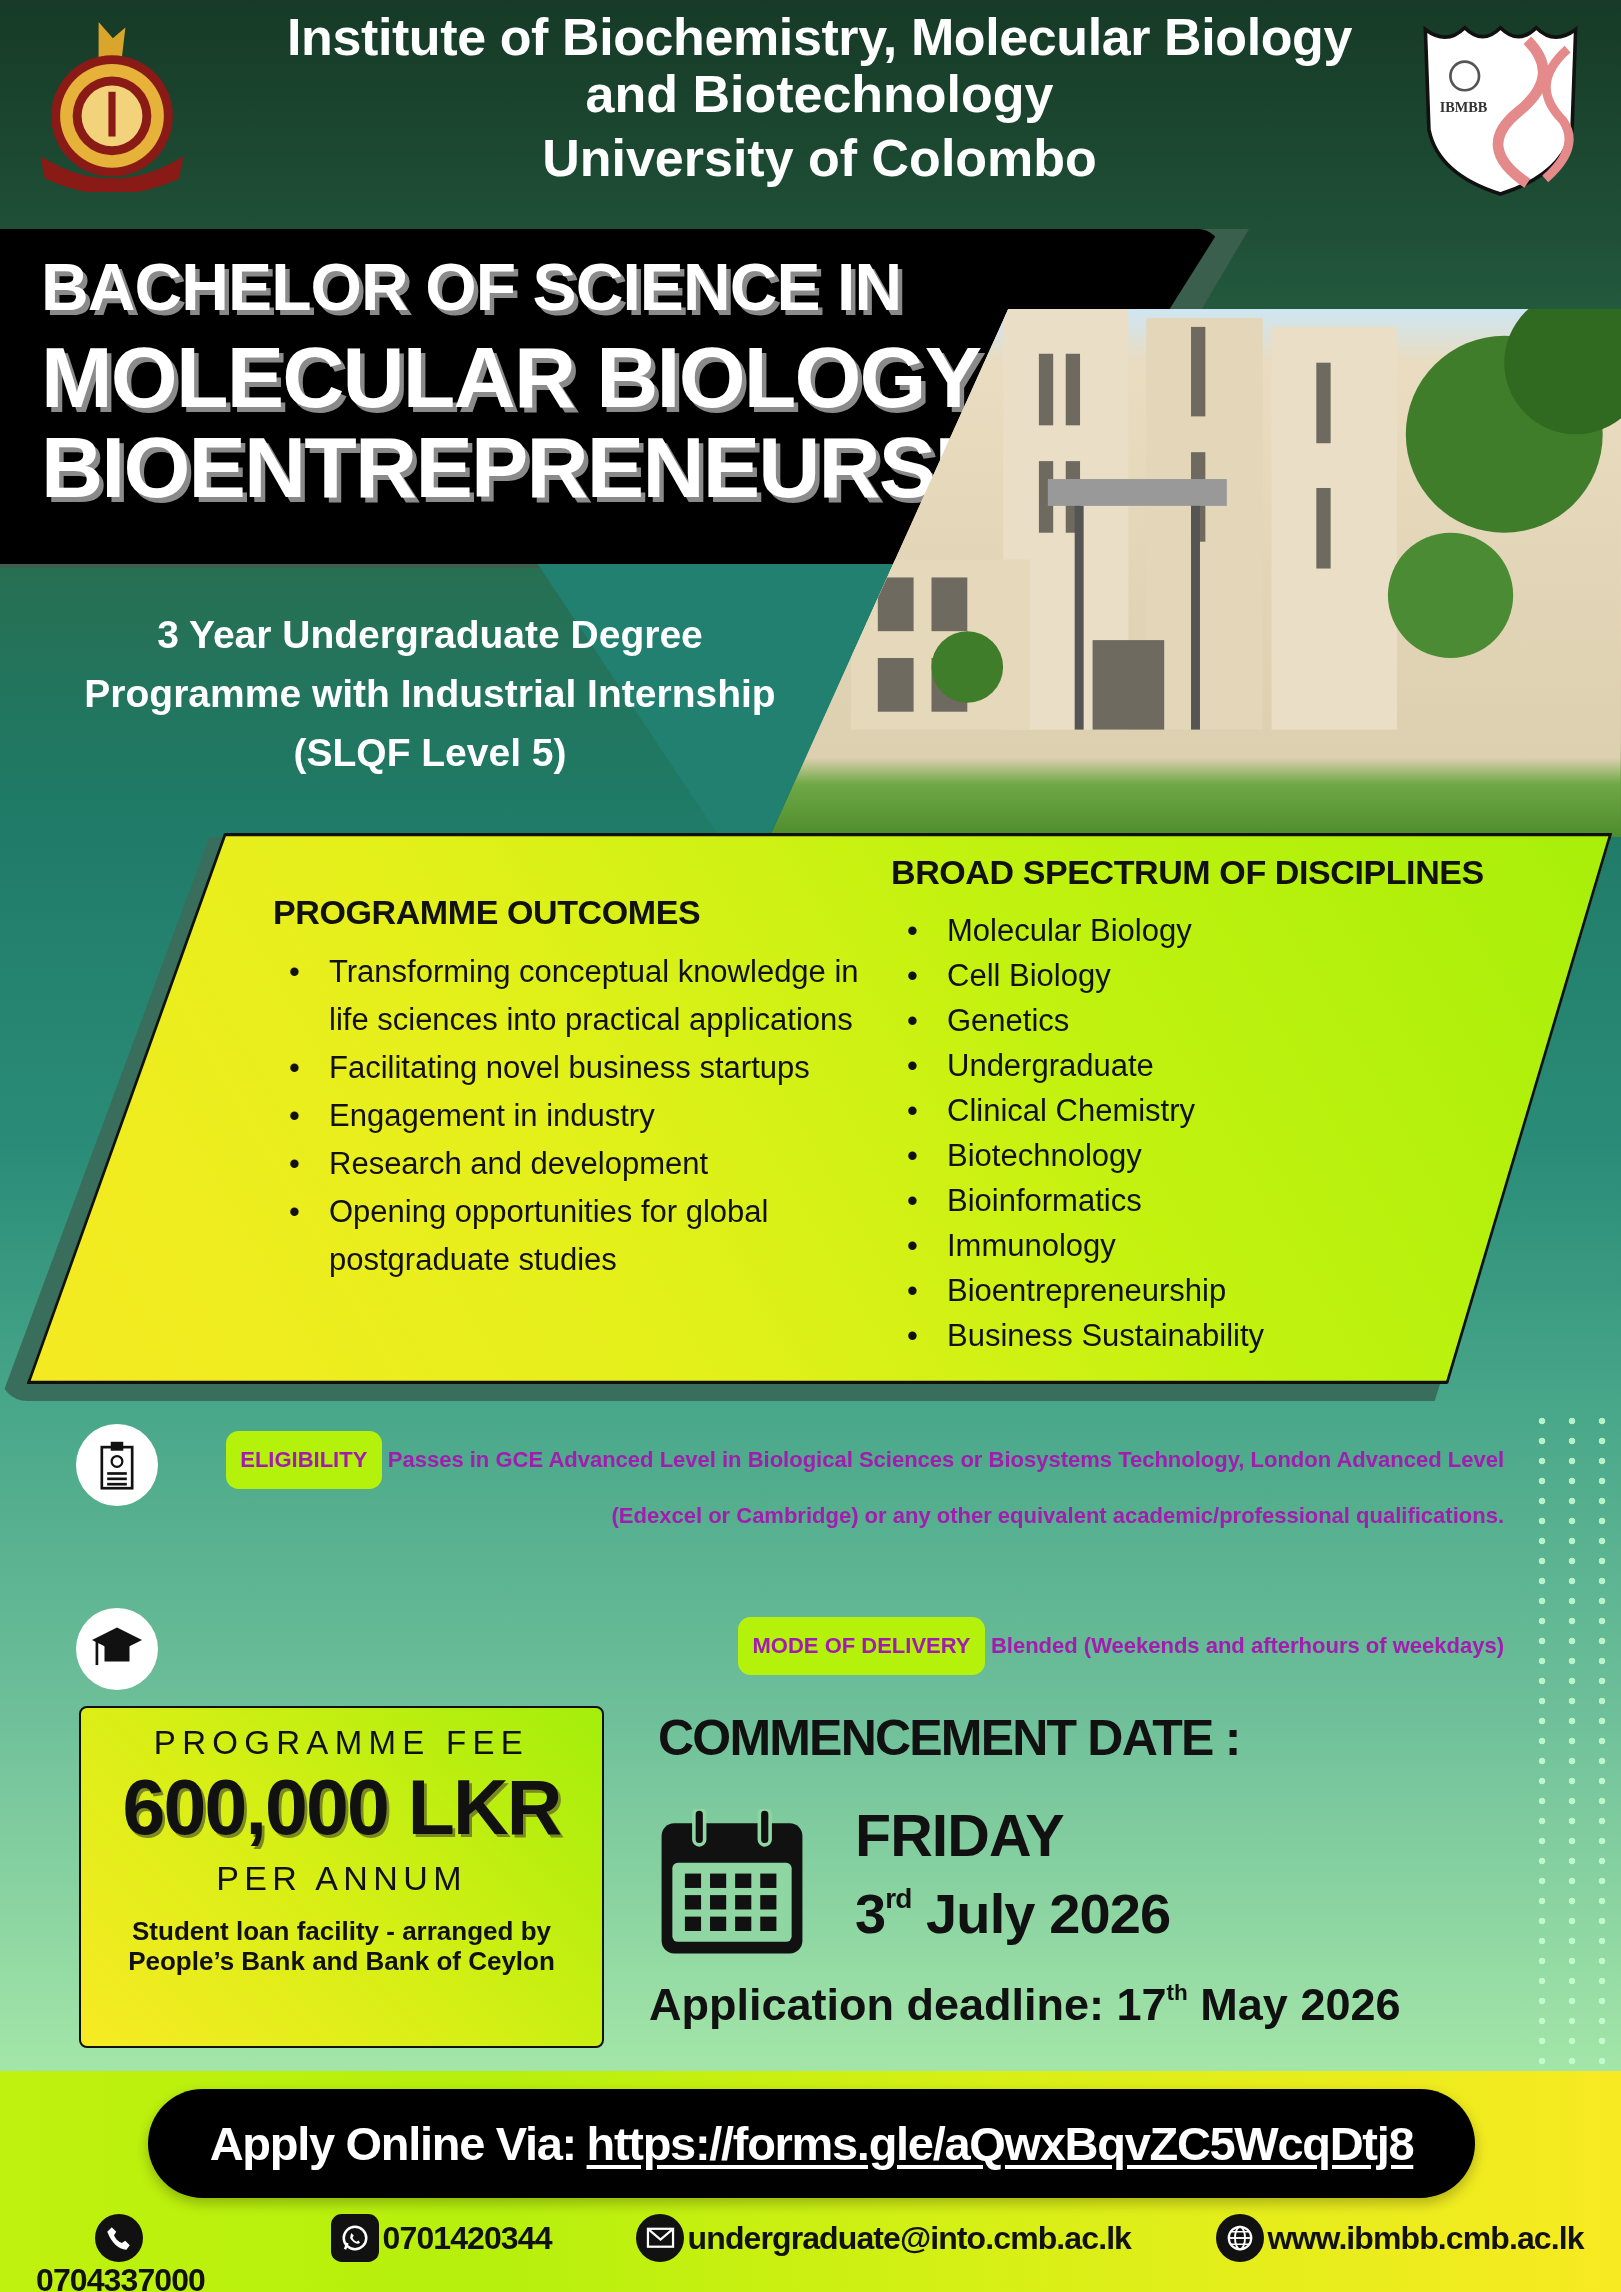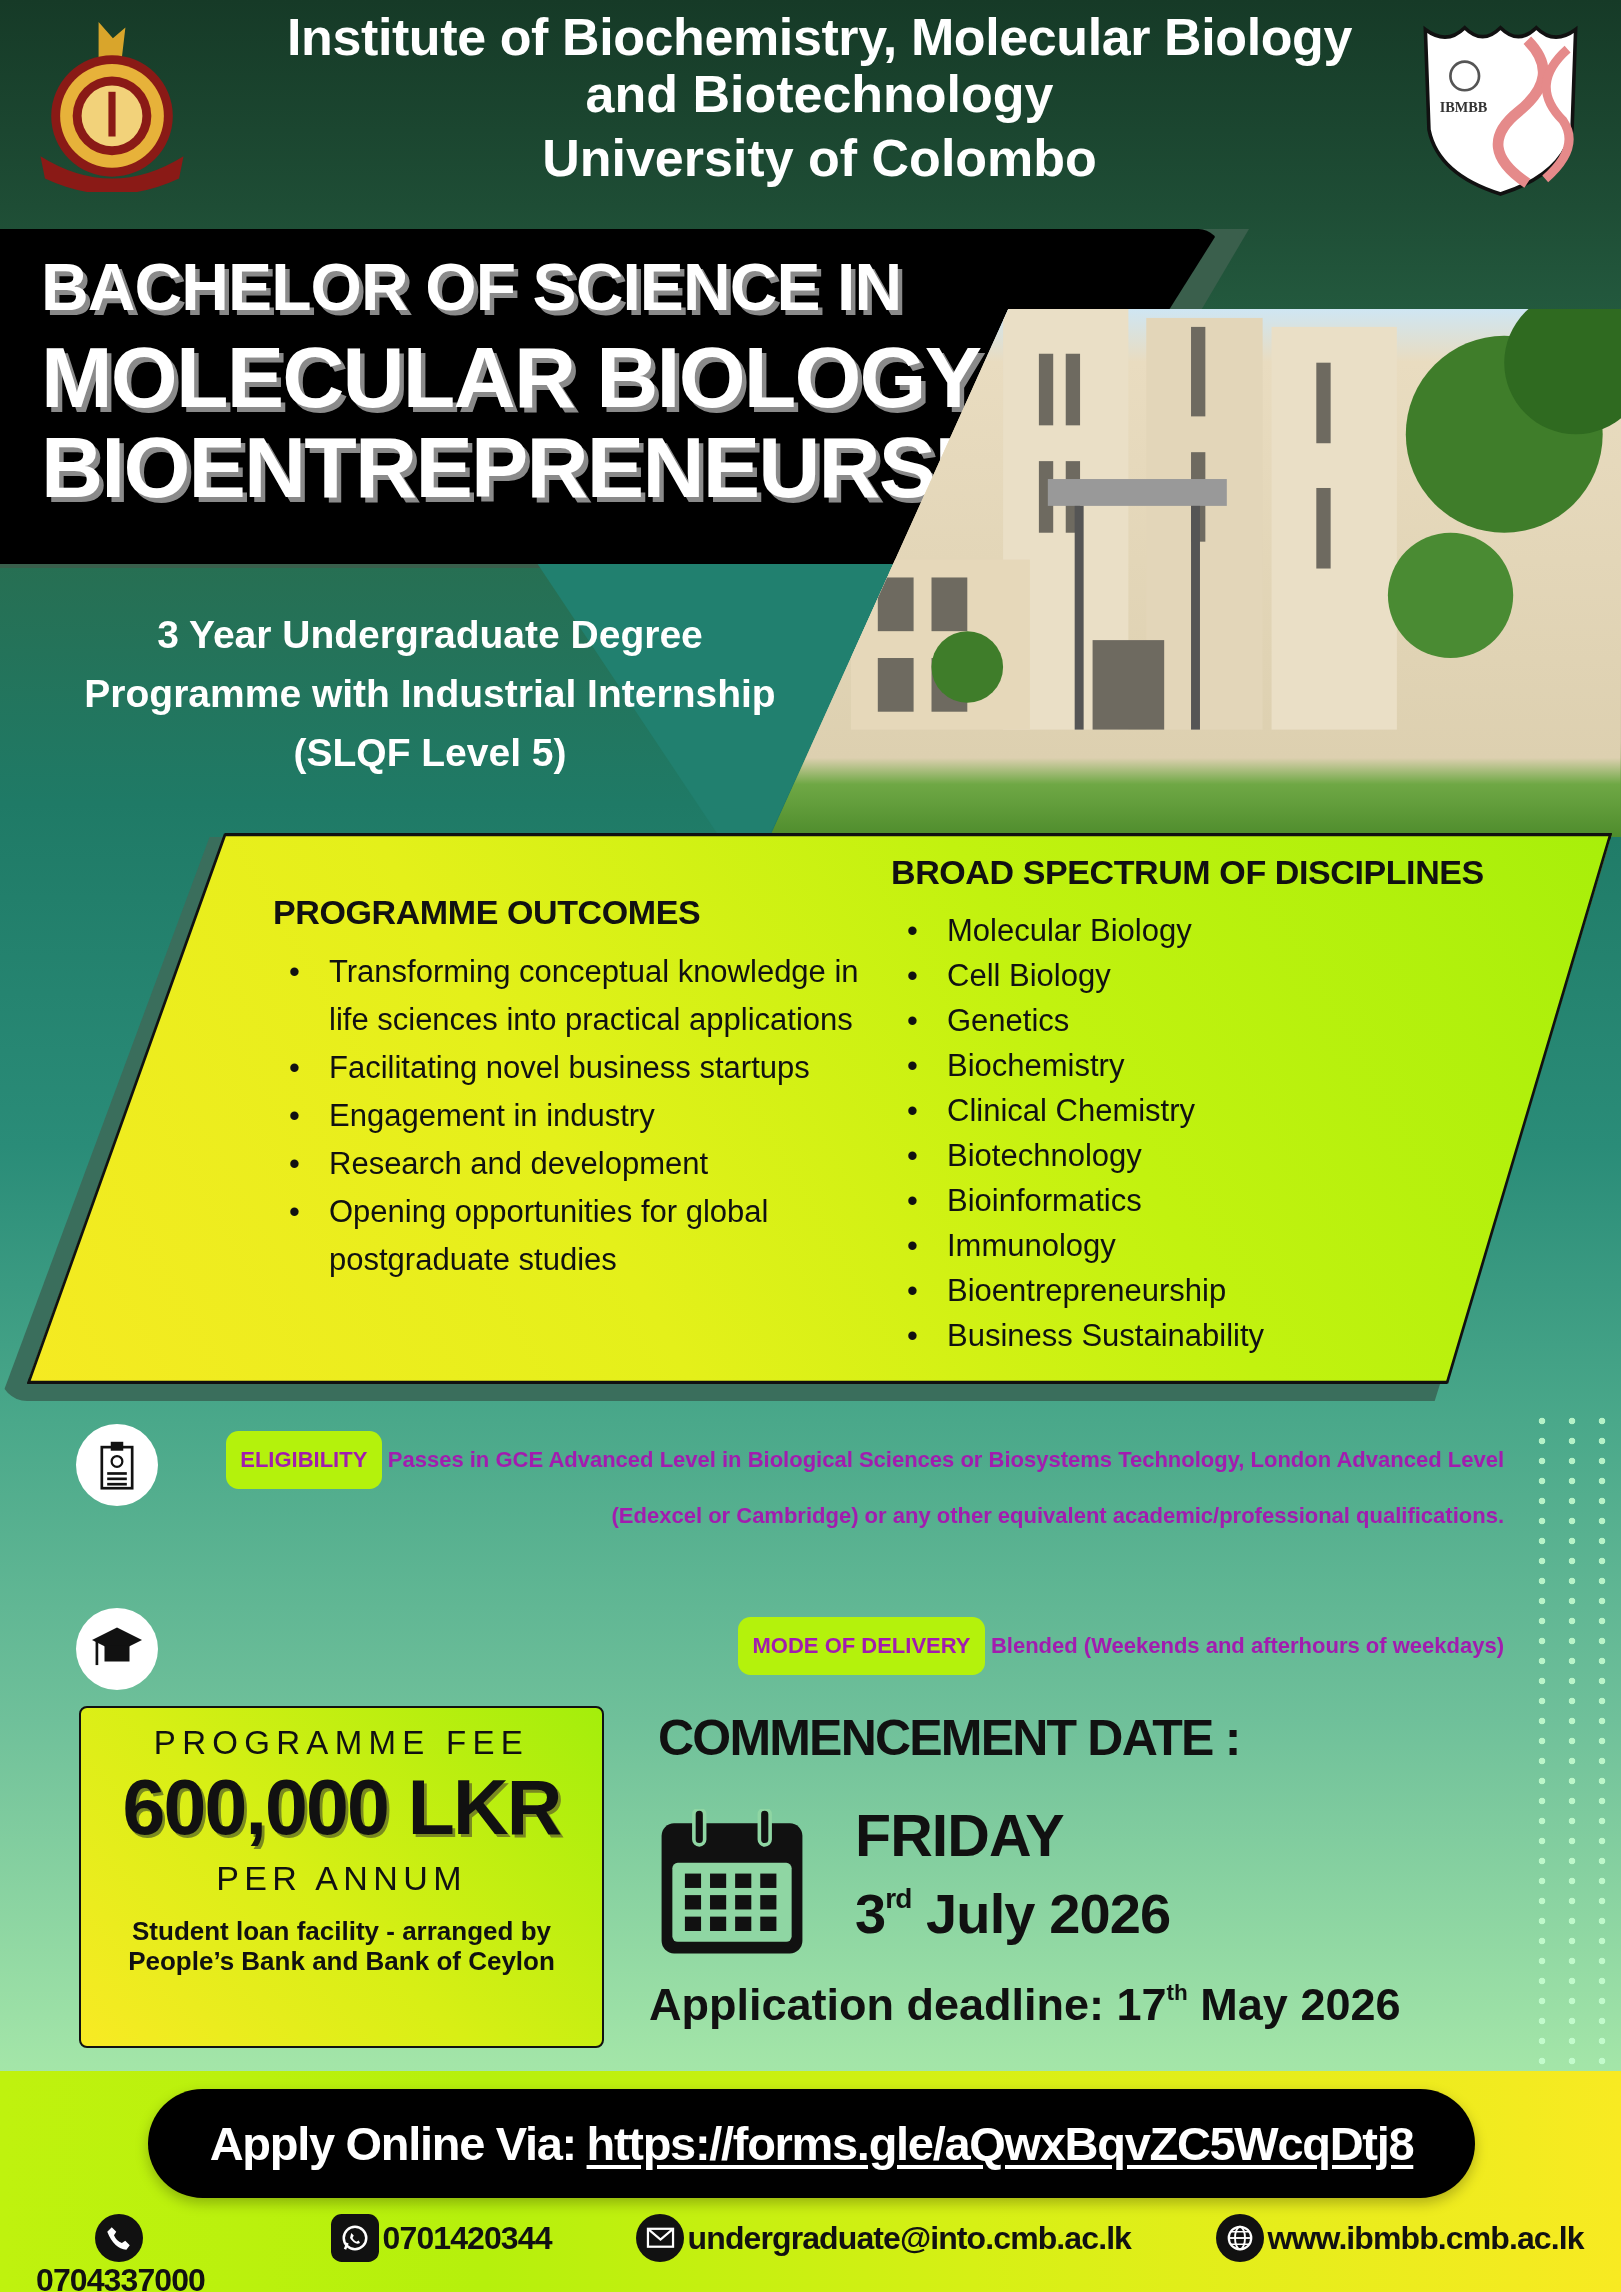--- a/index.html
+++ b/index.html
@@ -221,21 +221,21 @@
     <li>Opening opportunities for global postgraduate studies</li>
   </ul>
 </div>
 
 <div class="abs disciplines">
   <div class="col-head">BROAD SPECTRUM OF DISCIPLINES</div>
   <ul class="bul">
     <li>Molecular Biology</li>
     <li>Cell Biology</li>
     <li>Genetics</li>
-    <li>Biochemistry</li>
+    <li>Undergraduate</li>
     <li>Clinical Chemistry</li>
     <li>Biotechnology</li>
     <li>Bioinformatics</li>
     <li>Immunology</li>
     <li>Bioentrepreneurship</li>
     <li>Business Sustainability</li>
   </ul>
 </div>
 
 <div class="abs dots"></div>

